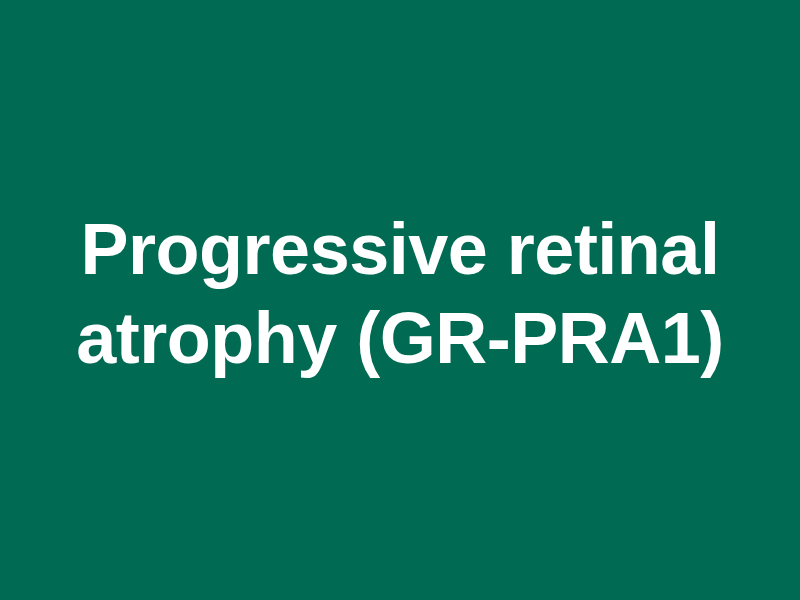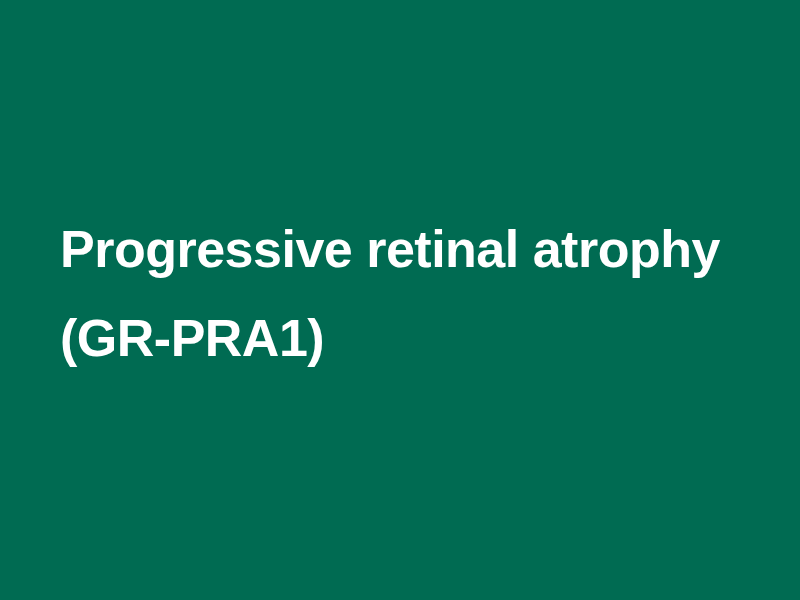--- a/index.html
+++ b/index.html
@@ -28,25 +28,25 @@
     
     padding-bottom: 12px;
   }
 
   
   #title-text {
     margin: 0;
     padding: 0 60px;
     box-sizing: border-box;
     width: 100%;
-    text-align: left;
+    text-align: center;
     color: #ffffff;
     font-family: "Liberation Sans", sans-serif;
     font-weight: bold;
-    font-size: 52px;
+    font-size: 72px;
     line-height: 89px;
     letter-spacing: -0.5px;
     white-space: normal;
     word-break: normal;
     -webkit-font-smoothing: antialiased;
   }
 </style>
 </head>
 <body>
 

